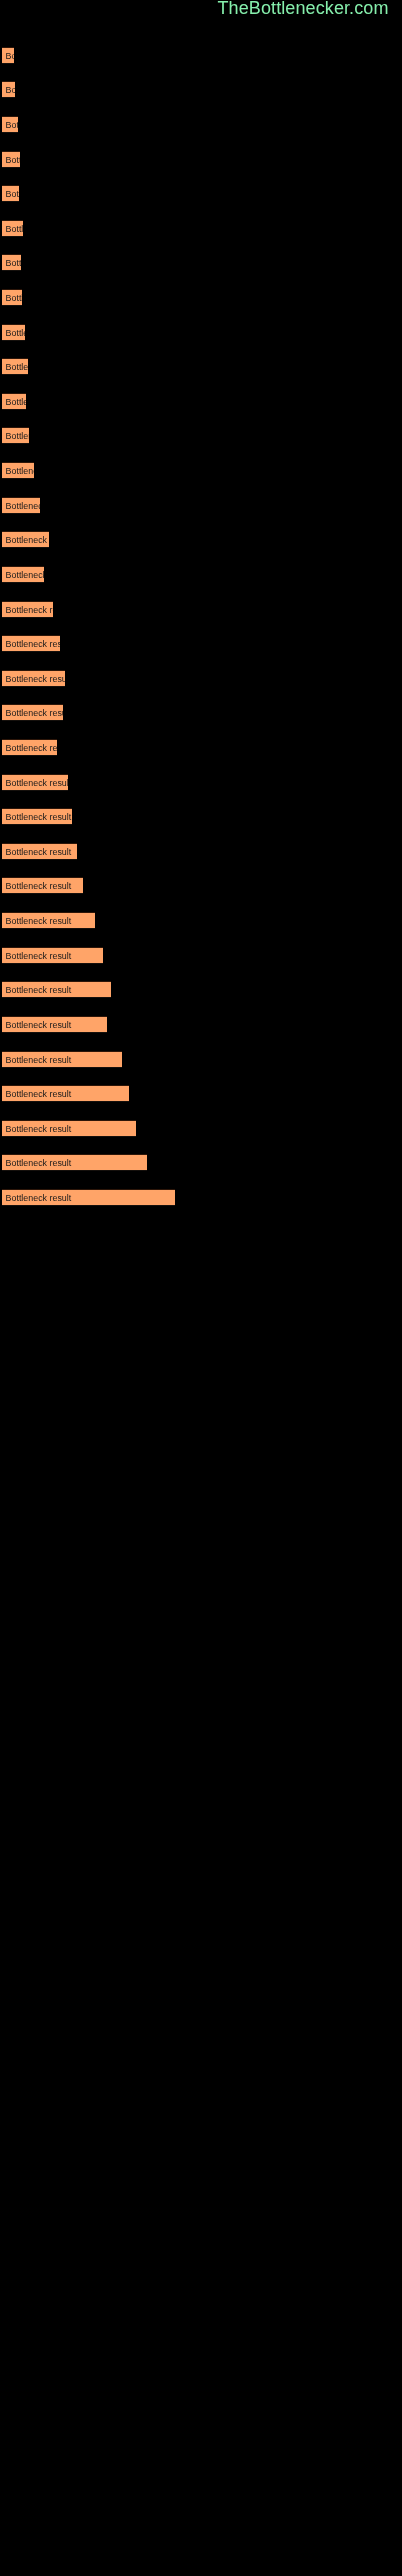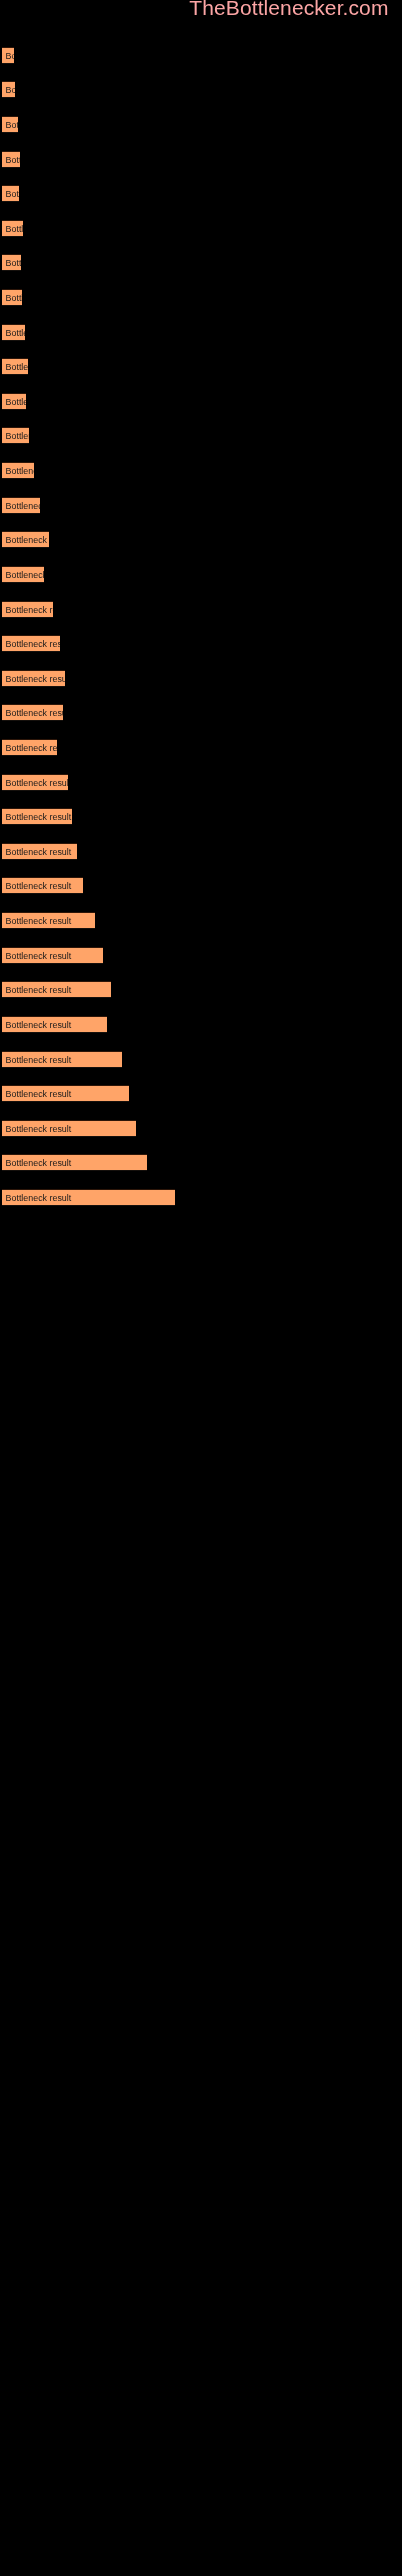--- a/index.html
+++ b/index.html
@@ -20,23 +20,23 @@
     position: relative;
     width: 403px;
     height: 2576px;
     background: #000000;
   }
   #site-title {
     position: absolute;
     right: 14.5px;
     top: 0px;
     font-family: "Liberation Sans", sans-serif;
-    font-size: 21px;
+    font-size: 18px;
     line-height: 16px;
-    color: #fca5a5;
+    color: #86efac;
     letter-spacing: 0.1px;
     white-space: nowrap;
     text-align: right;
   }
   #plot-area {
     position: absolute;
     left: 0;
     top: 0;
     width: 403px;
     height: 2576px;

